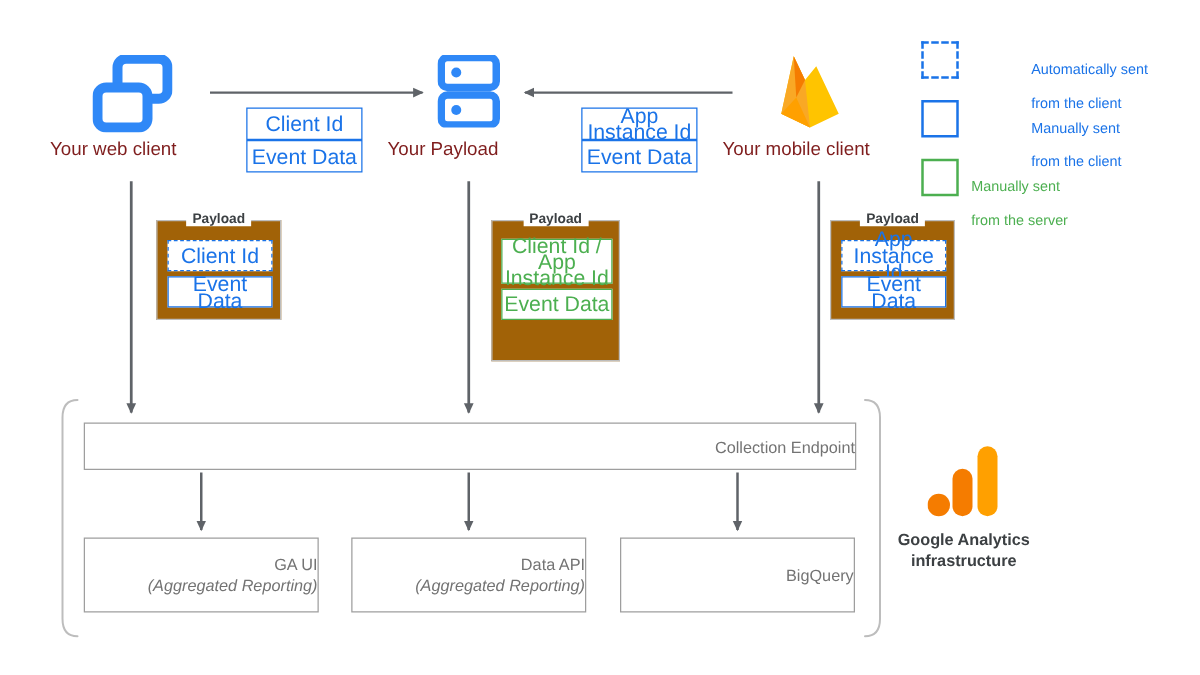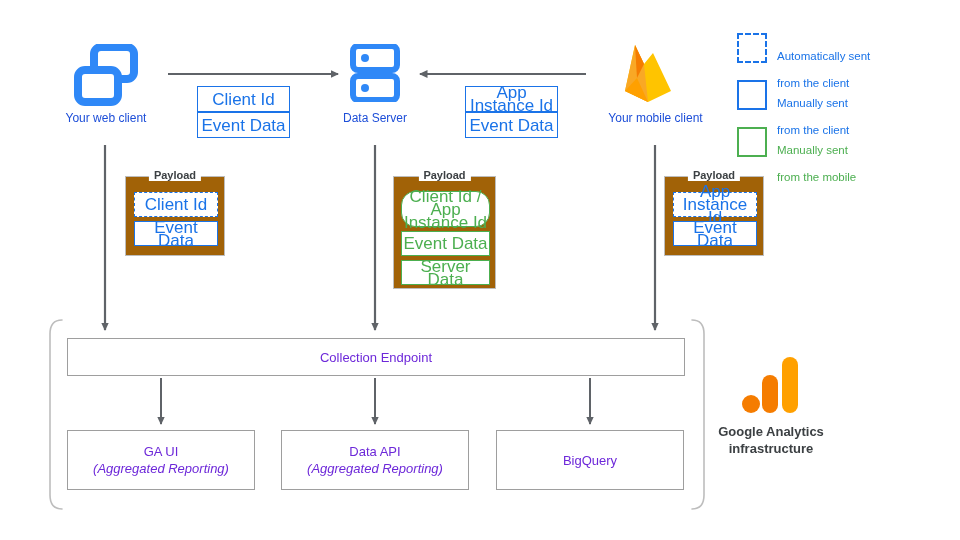--- a/index.html
+++ b/index.html
@@ -14,23 +14,22 @@
     position: relative;
     width: 960px;
     height: 540px;
     background: #ffffff;
     overflow: hidden;
   }
   .abs { position: absolute; }
 
   
   .node-label {
-    font-size: 12px;
-    color: #1d4ed8;
-    text-align: center;
+    font-size: 15px;
+    color: #7f1d1d;
     white-space: nowrap;
   }
 
   
   .tagbox {
     box-sizing: border-box;
     display: flex;
     align-items: center;
     justify-content: center;
     font-size: 17px;
@@ -61,44 +60,44 @@
     white-space: nowrap;
   }
 
   
   .greybox {
     box-sizing: border-box;
     border: 1.2px solid #9e9e9e;
     background: #ffffff;
     display: flex;
     flex-direction: column;
-    align-items: center;
+    align-items: flex-end;
     justify-content: center;
     font-size: 13px;
-    color: #6d28d9;
+    color: #737373;
     text-align: center;
     line-height: 17px;
   }
   .greybox .sub {
     font-style: italic;
   }
 
   
   .legend-swatch {
     box-sizing: border-box;
     width: 30px;
     height: 30px;
     background: #ffffff;
   }
   .legend-text {
     font-size: 11.5px;
     line-height: 13.5px;
     white-space: pre-line;
   }
-  .lg-blue  { color: #1a73e8; }
+  .lg-blue  { color: #1a73e8; margin-left: 48px; }
   .lg-green { color: #4caf50; }
 
   svg.overlay {
     position: absolute;
     left: 0; top: 0;
     width: 960px; height: 540px;
     pointer-events: none;
   }
   .ga-label {
     font-size: 13px;
@@ -150,21 +149,21 @@
   <div class="abs tagbox tag-blue" style="left:197px; top:112px; width:93px; height:26px;">Event Data</div>
 
   <div class="abs" style="left:350px; top:44px; width:50px; height:58px;">
     <svg width="50" height="58" viewBox="0 0 50 58">
       <rect x="3" y="2" width="44" height="24" rx="5" ry="5" fill="none" stroke="#2f88f7" stroke-width="6"></rect>
       <circle cx="15" cy="14" r="4" fill="#2f88f7"></circle>
       <rect x="3" y="32" width="44" height="24" rx="5" ry="5" fill="none" stroke="#2f88f7" stroke-width="6"></rect>
       <circle cx="15" cy="44" r="4" fill="#2f88f7"></circle>
     </svg>
   </div>
-  <div class="abs node-label" style="left:310px; top:111px; width:130px;">Data Server</div>
+  <div class="abs node-label" style="left:310px; top:111px; width:130px;">Your Payload</div>
 
   <div class="abs tagbox tag-blue" style="left:465px; top:86px; width:93px; height:26px;">App Instance Id</div>
   <div class="abs tagbox tag-blue" style="left:465px; top:112px; width:93px; height:26px;">Event Data</div>
 
   <div class="abs" style="left:617px; top:40px; width:62px; height:66px;">
     <svg width="62" height="66" viewBox="0 0 62 66">
       <path d="M8,51 L18,5 L27,24 L36,13 L54,51 L31,62 Z" fill="#ffc400"></path>
       <path d="M8,51 L18,5 L27,24 L31,62 Z" fill="#f9a825"></path>
       <path d="M18,5 L27,24 L20,38 Z" fill="#f57c00"></path>
       <path d="M8,51 L20,38 L31,62 Z" fill="#ffa000"></path>
@@ -173,24 +172,23 @@
   <div class="abs node-label" style="left:578px; top:111px; width:155px;">Your mobile client</div>
 
   <div class="abs payload" style="left:125px; top:176px; width:100px; height:80px;">
     <div class="payload-legend">Payload</div>
     <div class="tagbox tag-blue-dashed abs" style="left:8px; top:15px; width:84px; height:25px;">Client Id</div>
     <div class="tagbox tag-blue abs" style="left:8px; top:44px; width:84px; height:25px;">Event Data</div>
   </div>
 
   <div class="abs payload" style="left:393px; top:176px; width:103px; height:113px;">
     <div class="payload-legend">Payload</div>
-    <div class="tagbox tag-green abs" style="left:7px; top:14px; width:89px; height:36px; white-space:pre-line;border-radius:14px;">Client Id /
+    <div class="tagbox tag-green abs" style="left:7px; top:14px; width:89px; height:36px; white-space:pre-line;">Client Id /
 App Instance Id</div>
     <div class="tagbox tag-green abs" style="left:7px; top:54px; width:89px; height:25px;">Event Data</div>
-    <div class="tagbox tag-green abs" style="left:7px; top:83px; width:89px; height:25px;">Server Data</div>
   </div>
 
   <div class="abs payload" style="left:664px; top:176px; width:100px; height:80px;">
     <div class="payload-legend">Payload</div>
     <div class="tagbox tag-blue-dashed abs" style="left:8px; top:15px; width:84px; height:25px;">App Instance Id</div>
     <div class="tagbox tag-blue abs" style="left:8px; top:44px; width:84px; height:25px;">Event Data</div>
   </div>
 
   <div class="abs" style="left:737px; top:33px; width:215px;">
 
@@ -207,21 +205,21 @@
       <div class="legend-text lg-blue" style="padding-top:3px;">
         <div>Manually sent</div>
         <div>from the client</div>
       </div>
     </div>
 
     <div class="abs" style="left:0; top:94px; display:flex; align-items:flex-start; gap:10px;">
       <div class="legend-swatch" style="border:2px solid #4caf50;"></div>
       <div class="legend-text lg-green" style="padding-top:3px;">
         <div>Manually sent</div>
-        <div>from the mobile</div>
+        <div>from the server</div>
       </div>
     </div>
   </div>
 
   <div class="abs greybox" style="left:67px; top:338px; width:618px; height:38px;">
     <div>Collection Endpoint</div>
   </div>
 
   <div class="abs greybox" style="left:67px; top:430px; width:188px; height:60px;">
     <div>GA UI</div>

